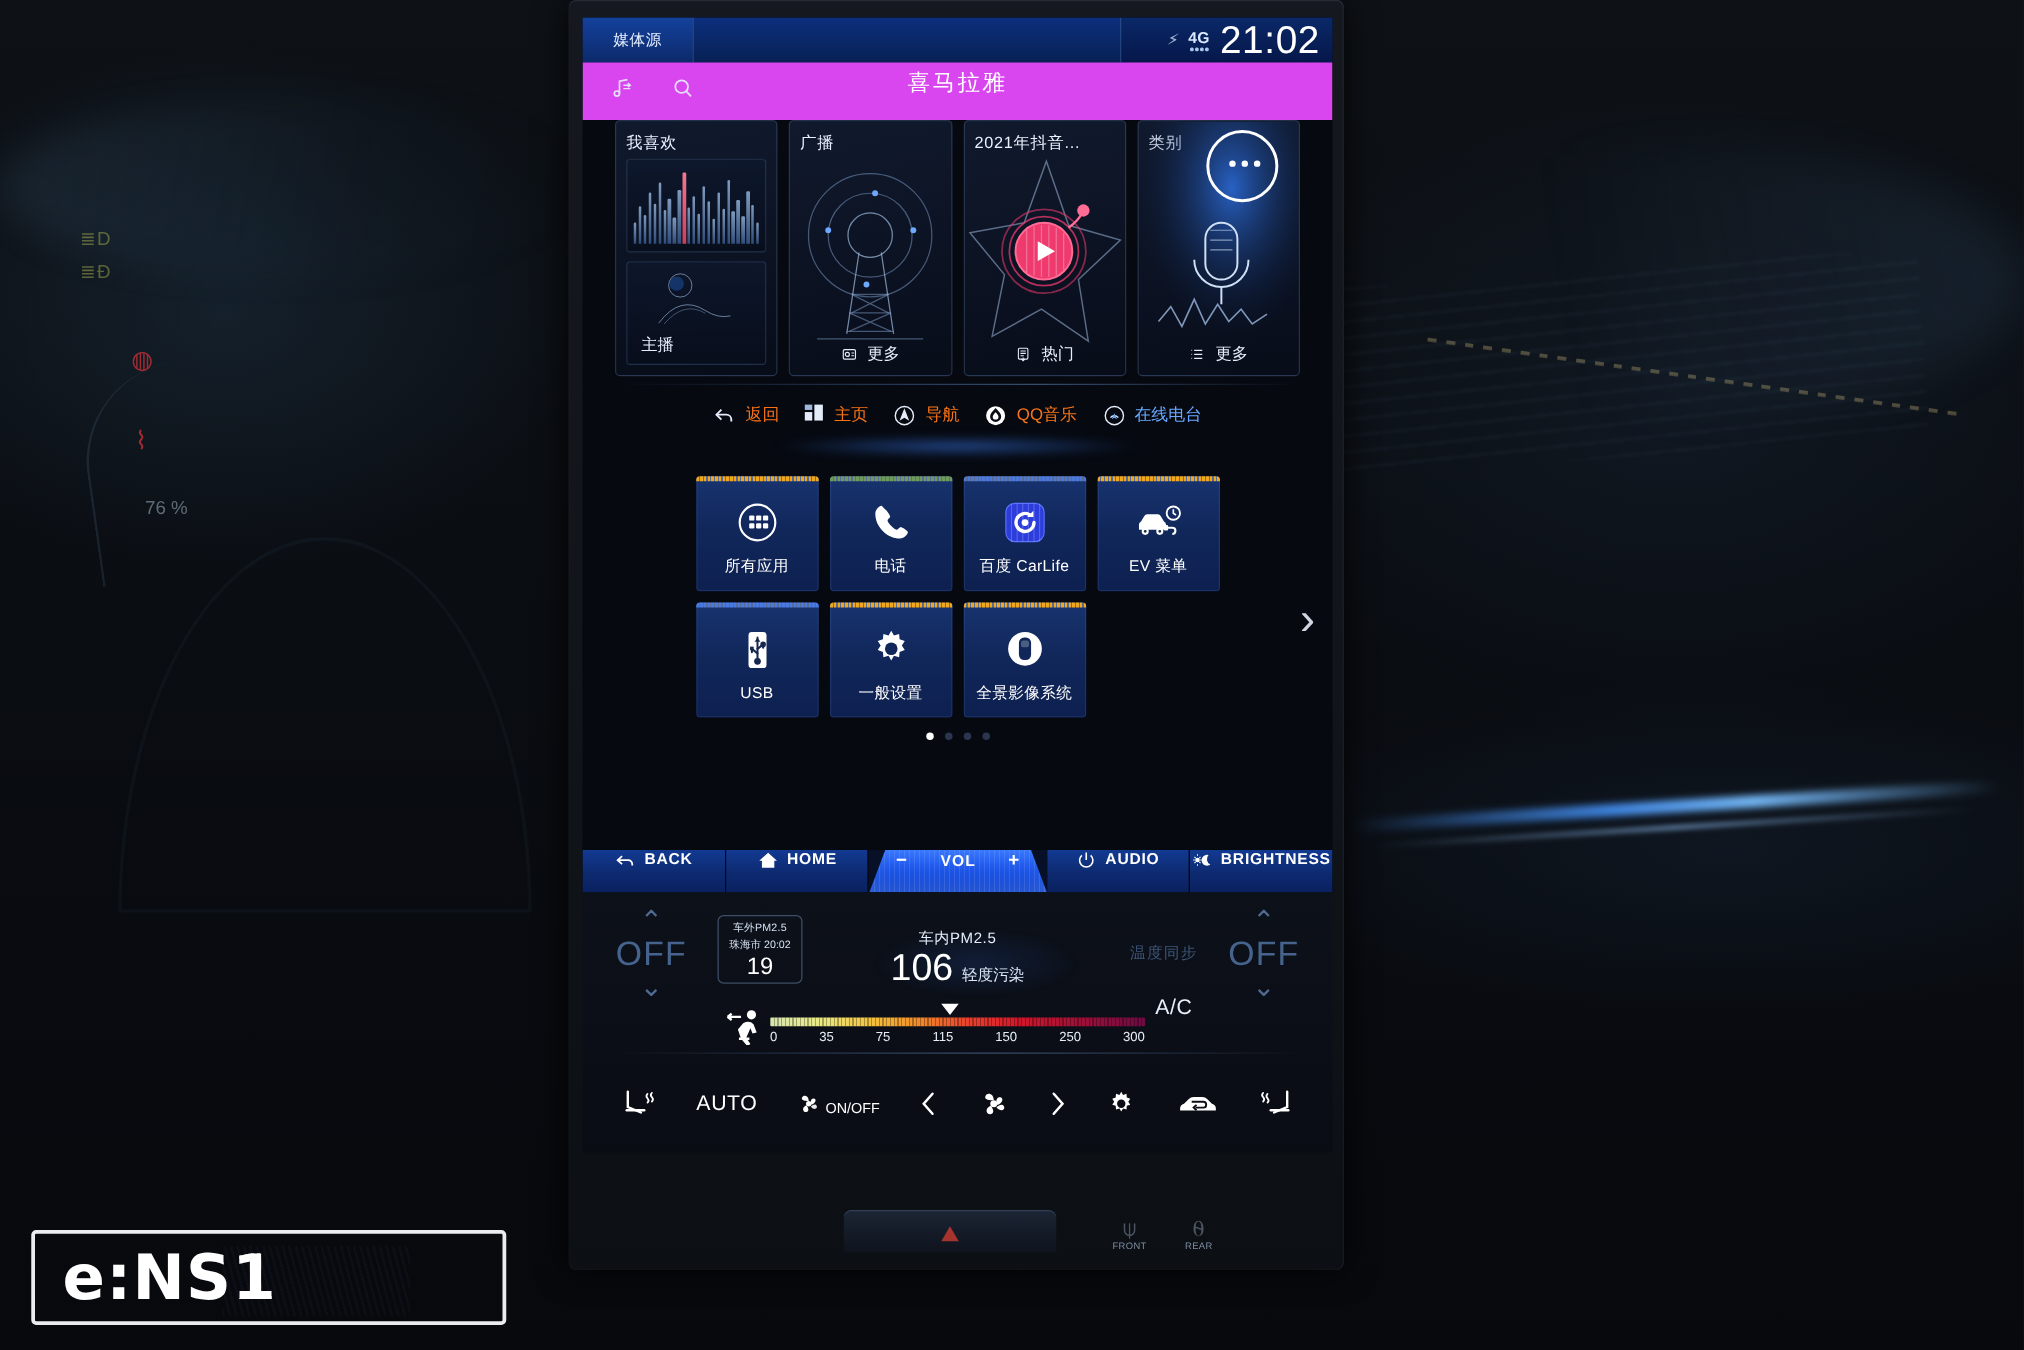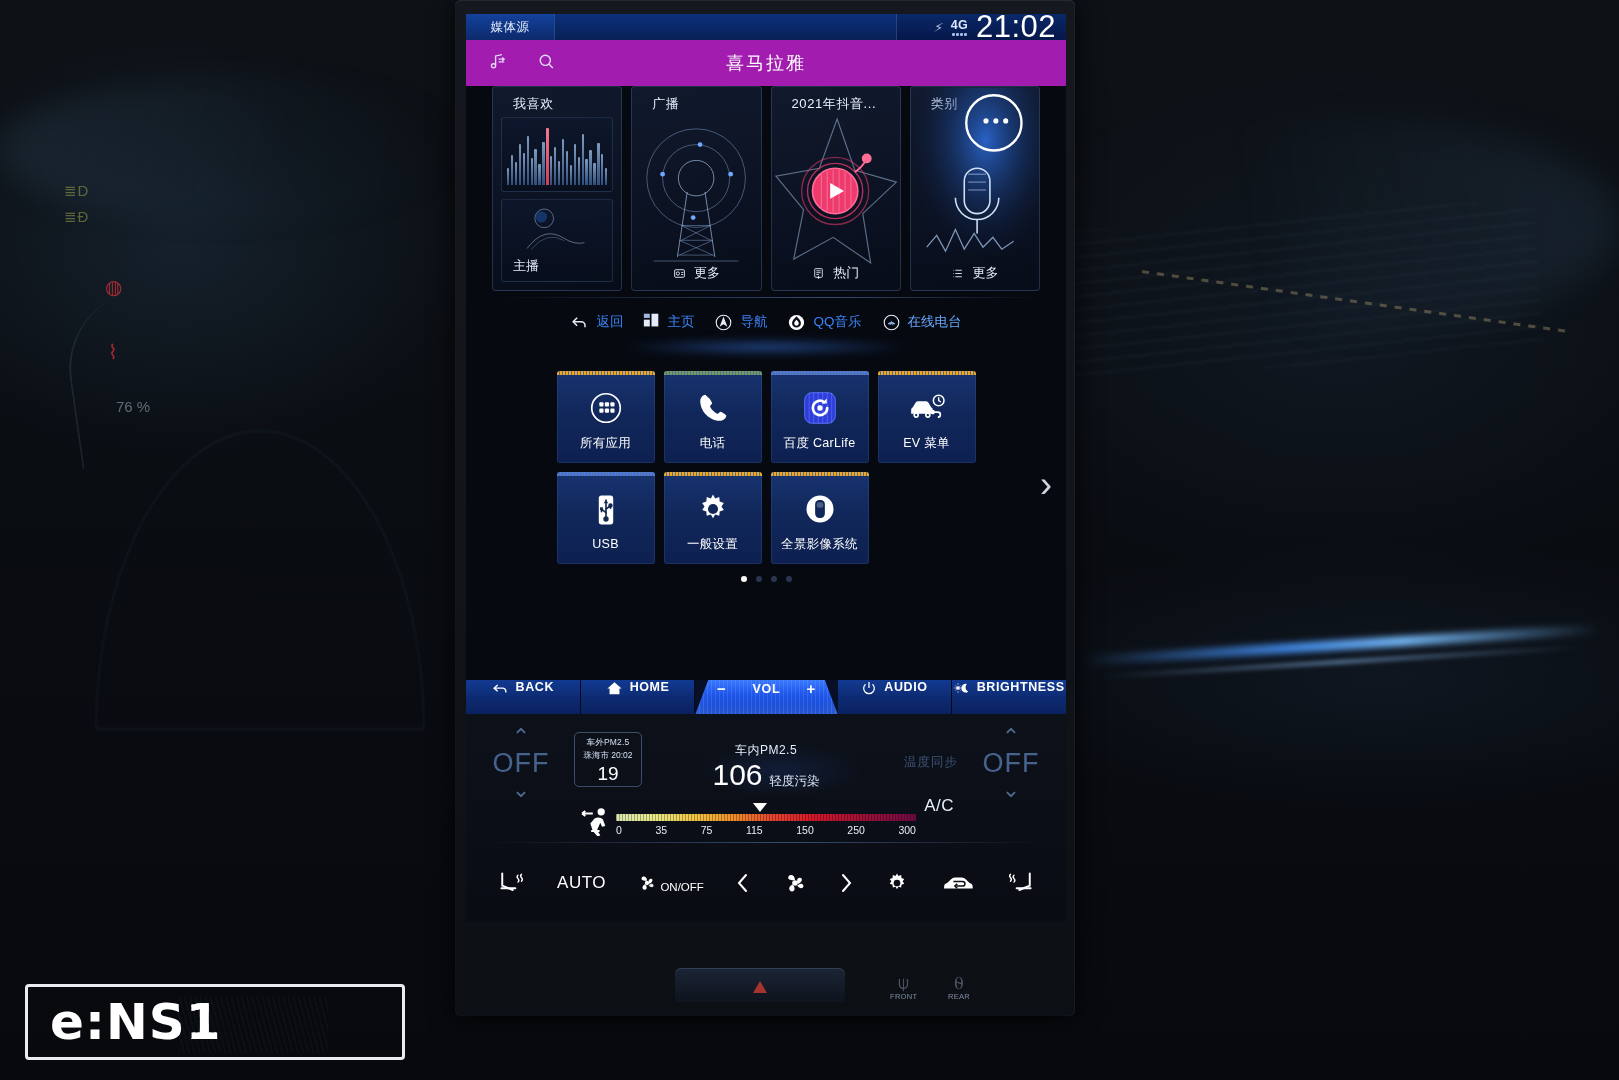--- a/index.html
+++ b/index.html
@@ -53,49 +53,49 @@
     border-radius: 6px;
     box-shadow: 0 0 26px rgba(0,0,0,.85), inset 0 0 1px rgba(150,180,210,.2); }
   #bezel::after { content:''; position:absolute; inset:0; border-radius:6px;
     box-shadow: inset 0 1px 0 rgba(160,190,220,.10), inset -1px 0 0 rgba(120,150,180,.07); pointer-events:none; }
 
   
   #screen { position:absolute; left:466px; top:14px; width:600px; height:700px;
     background:#060910; overflow:hidden; }
 
   
-  .statusbar { position:relative; height:26px; display:flex; align-items:stretch;
+  .statusbar { position:relative; height:36px; display:flex; align-items:stretch;
     background: linear-gradient(180deg,#0b2a6e 0%, #0a2461 50%, #06163f 100%); }
   .sb-src { width:88px; display:flex; align-items:center; justify-content:center;
     background: linear-gradient(180deg,#14419c,#0c2a6b);
     color:#e8f0ff; font-size:12.5px; letter-spacing:.5px; }
   .sb-mid { flex:1; background: linear-gradient(180deg,#0c2f7d,#082155); border-left:1px solid rgba(110,160,230,.28); }
   .sb-right { width:170px; display:flex; align-items:center; justify-content:flex-end; gap:8px;
     padding-right:10px; background: linear-gradient(180deg,#0a2868,#06174a); border-left:1px solid rgba(110,160,230,.28); }
   .sb-bolt { color:#c9d8f0; font-size:13px; opacity:.8; transform:rotate(8deg); }
   .net { display:flex; flex-direction:column; align-items:center; line-height:1; }
   .net-label { color:#dce8ff; font-size:12.5px; font-weight:bold; letter-spacing:.3px; }
   .net-dots { display:flex; gap:1.5px; margin-top:2px; }
   .net-dots i { width:2.5px; height:2.5px; background:#a8c4ec; border-radius:50%; display:block; }
   .sb-time { color:#fff; font-size:31px; font-weight:300; letter-spacing:.5px; line-height:38px;
     font-family:"Liberation Sans", sans-serif; }
 
   
-  .media-head { position:relative; height:46px; display:flex; align-items:center; padding:4px 22px;
-    background:#a21caf; }
+  .media-head { position:relative; height:46px; display:flex; padding:4px 22px;
+    background:#d946ef; }
   .mh-icons { display:flex; gap:30px; align-items:center; }
   .mh-ico { color:#e6eefc; opacity:.92; cursor:pointer; }
   .mh-title { position:absolute; left:0; right:0; text-align:center; color:#fff;
     font-size:18px; letter-spacing:2px; pointer-events:none; }
 
   
   .cards { display:flex; gap:9px; padding:0 26px; height:205px; }
   .card { flex:1; border:1px solid rgba(95,130,175,.30); border-radius:4px; position:relative;
     background: linear-gradient(170deg, rgba(18,28,48,.92), rgba(8,13,26,.95)); overflow:hidden; cursor:pointer; }
-  .card-t { position:absolute; left:20px; top:8px; color:#eaf1ff; font-size:13px; letter-spacing:.6px;
+  .card-t { position:absolute; left:8px; top:8px; color:#eaf1ff; font-size:13px; letter-spacing:.6px;
     white-space:nowrap; overflow:hidden; text-overflow:ellipsis; max-width:88%; }
   .card-f { position:absolute; left:0; right:0; bottom:8px; display:flex; align-items:center;
     justify-content:center; gap:8px; color:#e6eefc; font-size:13px; }
   .card-f.leftal { justify-content:flex-start; padding-left:11px; }
   .card-art { position:absolute; inset:0; }
 
   
   .c1-top { position:absolute; left:8px; top:30px; right:8px; height:75px;
     border:1px solid rgba(90,125,170,.26); border-radius:3px; overflow:hidden;
     background: linear-gradient(180deg, rgba(14,24,45,.85), rgba(8,14,28,.9)); }
@@ -111,21 +111,21 @@
   
   .art svg { display:block; width:100%; height:100%; }
   .ln { fill:none; stroke:#9cb8dd; stroke-width:1; opacity:.72; }
   .ln2 { fill:none; stroke:#7fa0cc; stroke-width:1; opacity:.5; }
 
   
   .navstrip { position:relative; height:46px; display:flex; align-items:center;
     justify-content:center; gap:20px; margin-top:8px; }
   .navstrip::before { content:''; position:absolute; left:28px; right:28px; top:-2px; height:1px;
     background: linear-gradient(90deg, transparent, rgba(90,140,210,.30) 35%, rgba(120,170,240,.42) 62%, transparent); }
-  .nav-item { display:flex; align-items:center; gap:7px; color:#3b82f6; font-size:13.5px; cursor:pointer; }
+  .nav-item { display:flex; align-items:center; gap:7px; color:#f97316; font-size:13.5px; cursor:pointer; }
   .nav-item.active { color:#69a8ff; }
   .nav-glow { position:absolute; left:50%; transform:translateX(-50%); bottom:-10px; width:300px; height:16px;
     background: radial-gradient(ellipse at center, rgba(60,130,255,.55), transparent 70%); filter:blur(4px); }
 
   
   .gridwrap { position:relative; margin-top:26px; height:215px; }
   .appgrid { display:grid; grid-template-columns: repeat(4, 98px); grid-auto-rows:92px;
     gap:9px 9px; justify-content:center; }
   .app { position:relative; border-radius:3px; cursor:pointer;
     background: linear-gradient(180deg, #17336f 0%, #11275a 48%, #0d2050 100%);

